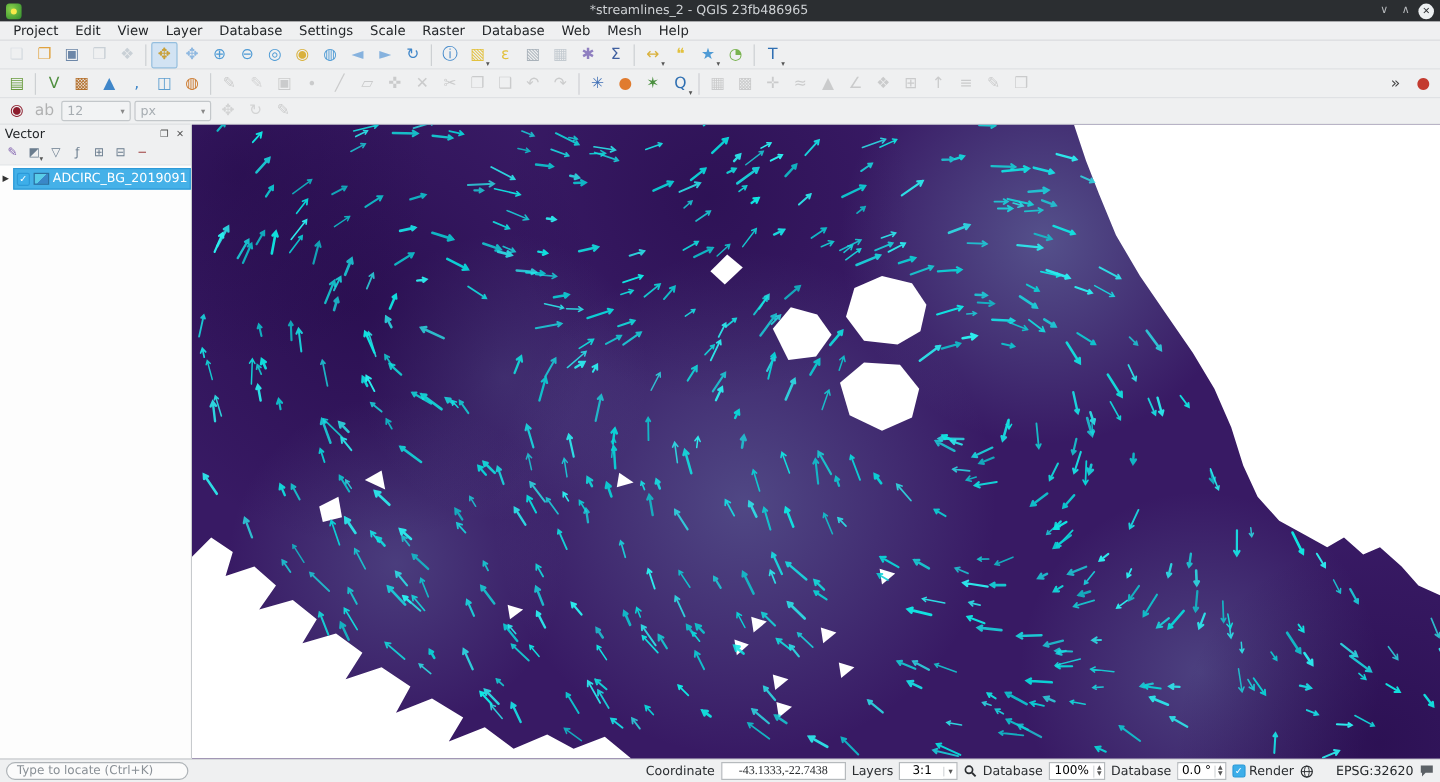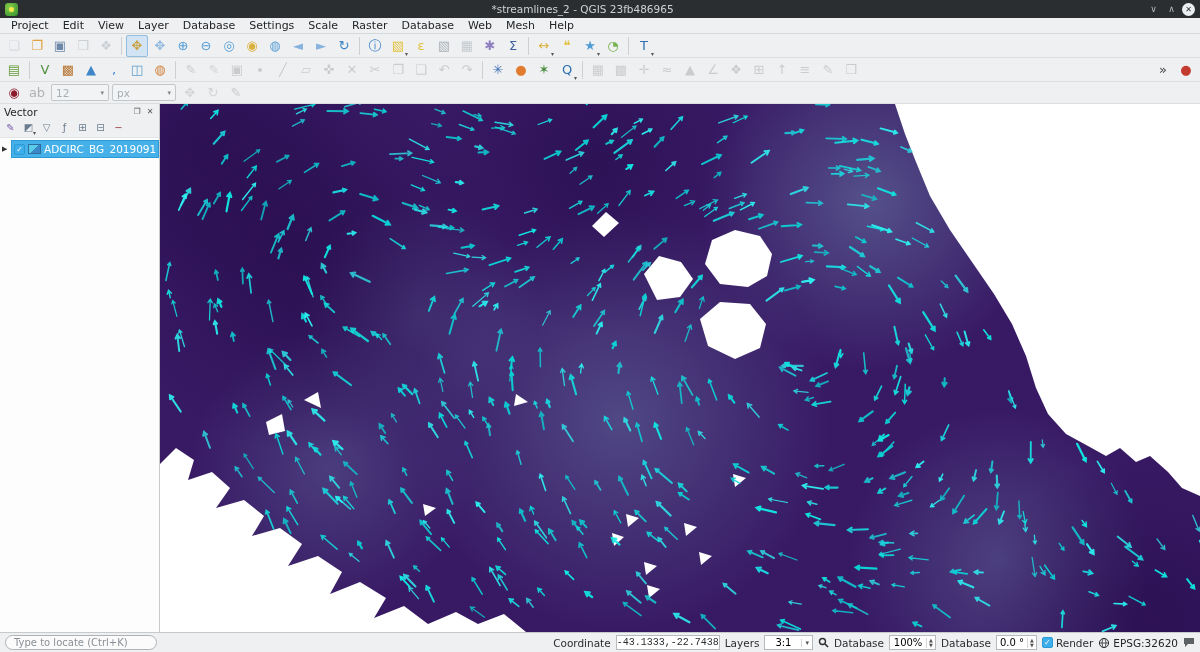--- a/index.html
+++ b/index.html
@@ -55,28 +55,28 @@
 
   .map-wrap{flex:1;position:relative;background:#36175f;min-width:0;}
   .map-wrap svg{display:block;width:100%;height:100%;}
 
   
   .statusbar{flex:0 0 20px;height:20px;background:#eff0f1;border-top:1px solid #c7cacd;display:flex;align-items:center;padding:0 5px;gap:6px;font-size:10.5px;}
   .locator{width:152px;height:15px;border:1px solid #aeb3b7;border-radius:8px;background:#fbfbfb;font-size:10px;padding:0 8px;color:#555;font-family:inherit;}
   .locator::placeholder{color:#8a9096;}
   .sb-right{margin-left:auto;display:flex;align-items:center;gap:5px;}
   .sb-label{white-space:nowrap;color:#2b2e31;}
-  .sb-input{height:15px;border:1px solid #b6babd;background:#fff;text-align:center;font-size:10px;color:#2b2e31;font-family:Liberation Mono, monospace;}
+  .sb-input{height:15px;border:1px solid #b6babd;background:#fff;text-align:center;font-size:10px;color:#2b2e31;font-family:Liberation Serif, serif;}
   .w-coord{width:104px;} .w-scale{width:36px;} .w-mag{width:36px;} .w-rot{width:30px;}
   .spin{display:flex;height:15px;border:1px solid #b6babd;background:#fff;align-items:center;}
   .spin input{border:0;text-align:center;font-size:10px;font-family:inherit;height:12px;}
   .spin .arr{display:flex;flex-direction:column;font-size:5px;color:#555;line-height:5px;padding:0 2px;border-left:1px solid #d4d7da;}
   .spin .carr{font-size:7px;color:#555;padding:0 3px;border-left:1px solid #d4d7da;}
   .sb-cb{display:flex;align-items:center;gap:3px;}
-  .sb-crs{display:flex;align-items:center;gap:3px;white-space:nowrap;}
+  .sb-crs{display:flex;align-items:center;gap:18px;white-space:nowrap;}
   .sb-icon{display:flex;align-items:center;}
 </style>
 </head>
 <body>
 
 <div class="window">
 
   <div class="titlebar">
     <div class="qgis-logo"></div>
     <div class="title">*streamlines_2 - QGIS 23fb486965</div>

